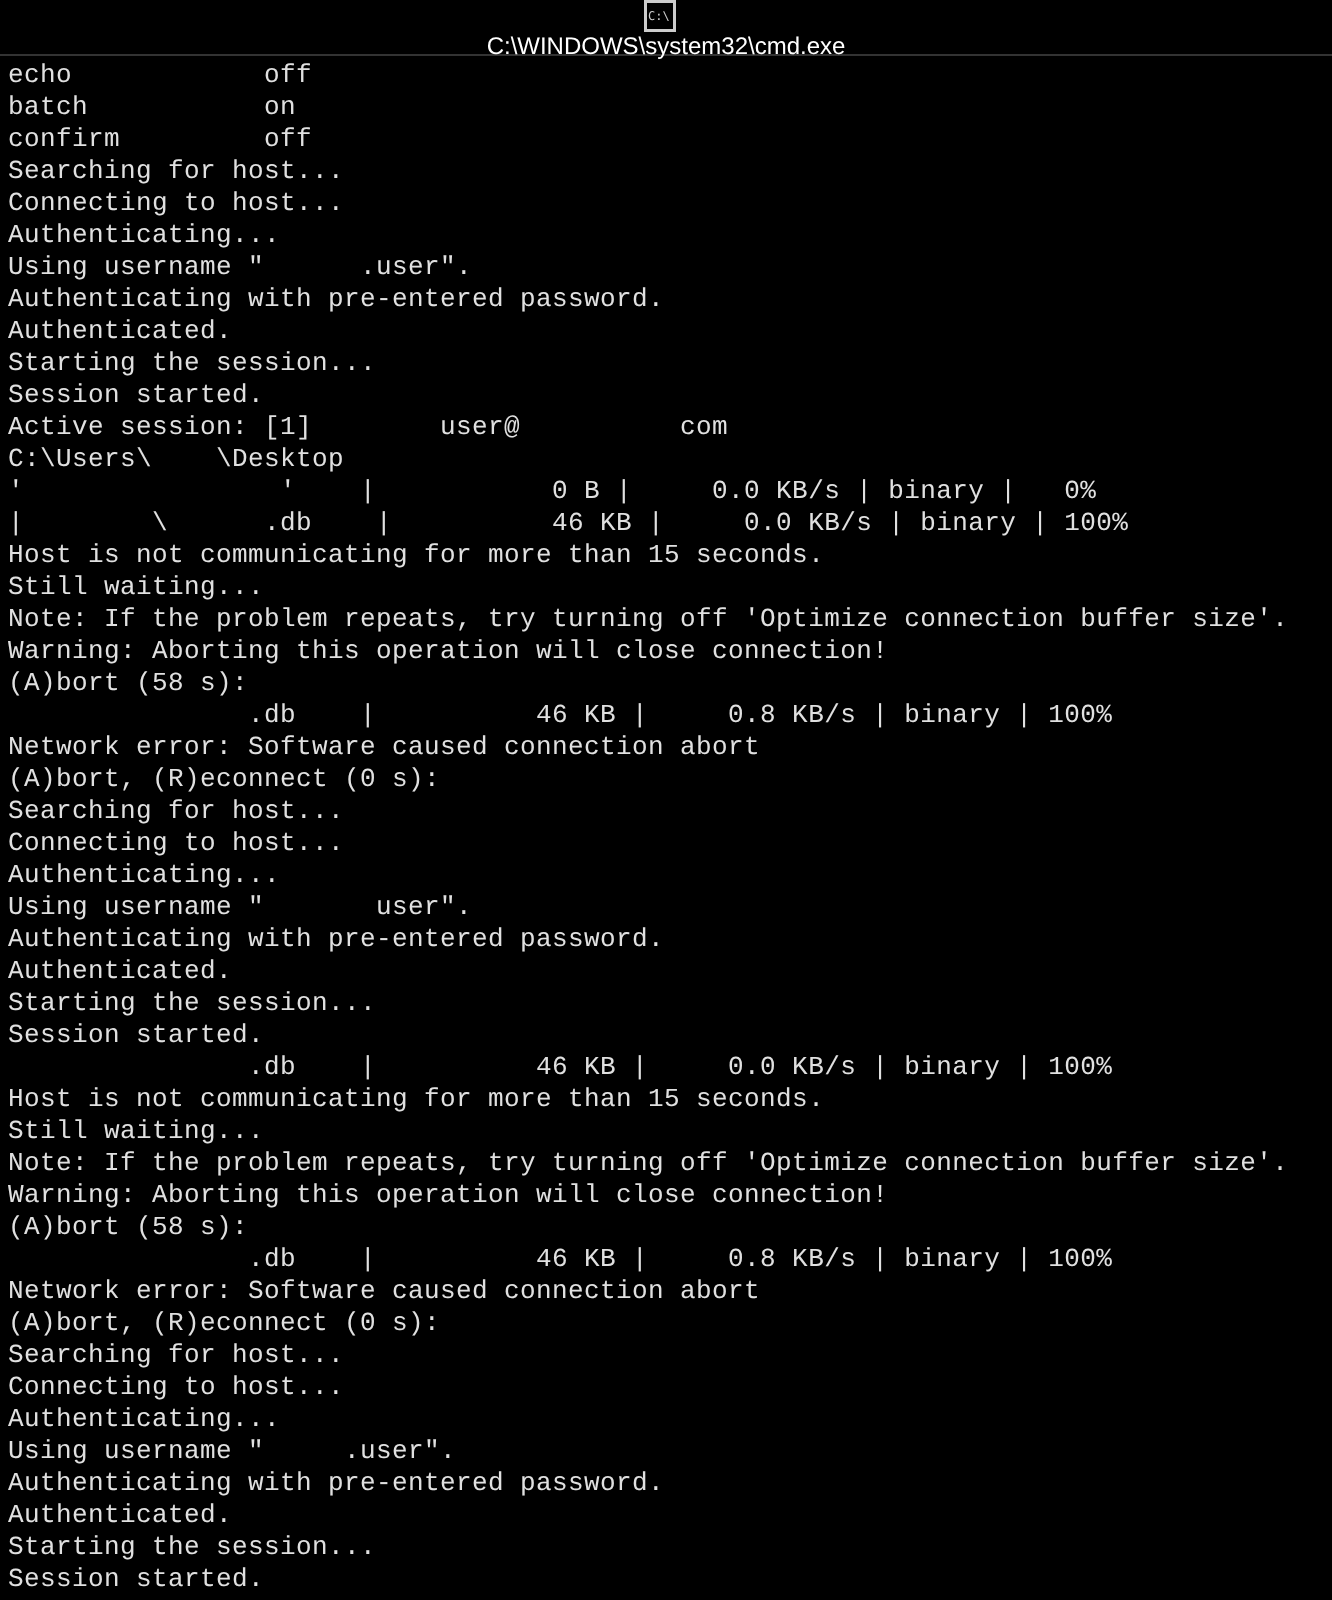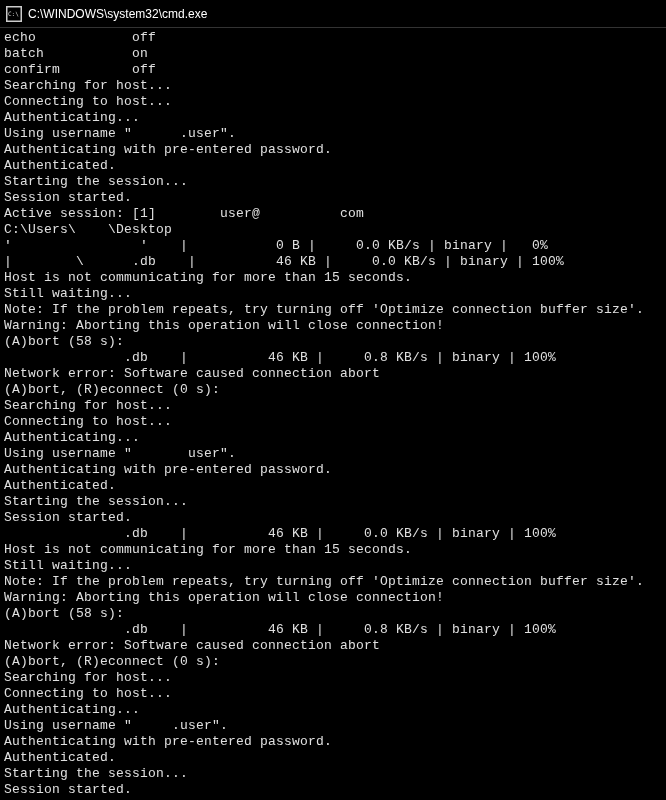--- a/index.html
+++ b/index.html
@@ -14,20 +14,21 @@
       overflow: hidden;
       font-family: 'Consolas', 'Courier New', monospace;
     }
     .titlebar {
       background: #000;
       height: 28px;
       display: flex;
       align-items: center;
       padding: 0 6px;
       border-bottom: 1px solid #333;
+      flex-direction: column;
     }
     .titlebar-icon {
       width: 16px;
       height: 16px;
       margin-right: 6px;
       display: inline-flex;
       align-items: center;
       justify-content: center;
       border: 1px solid #ccc;
       font-size: 9px;

